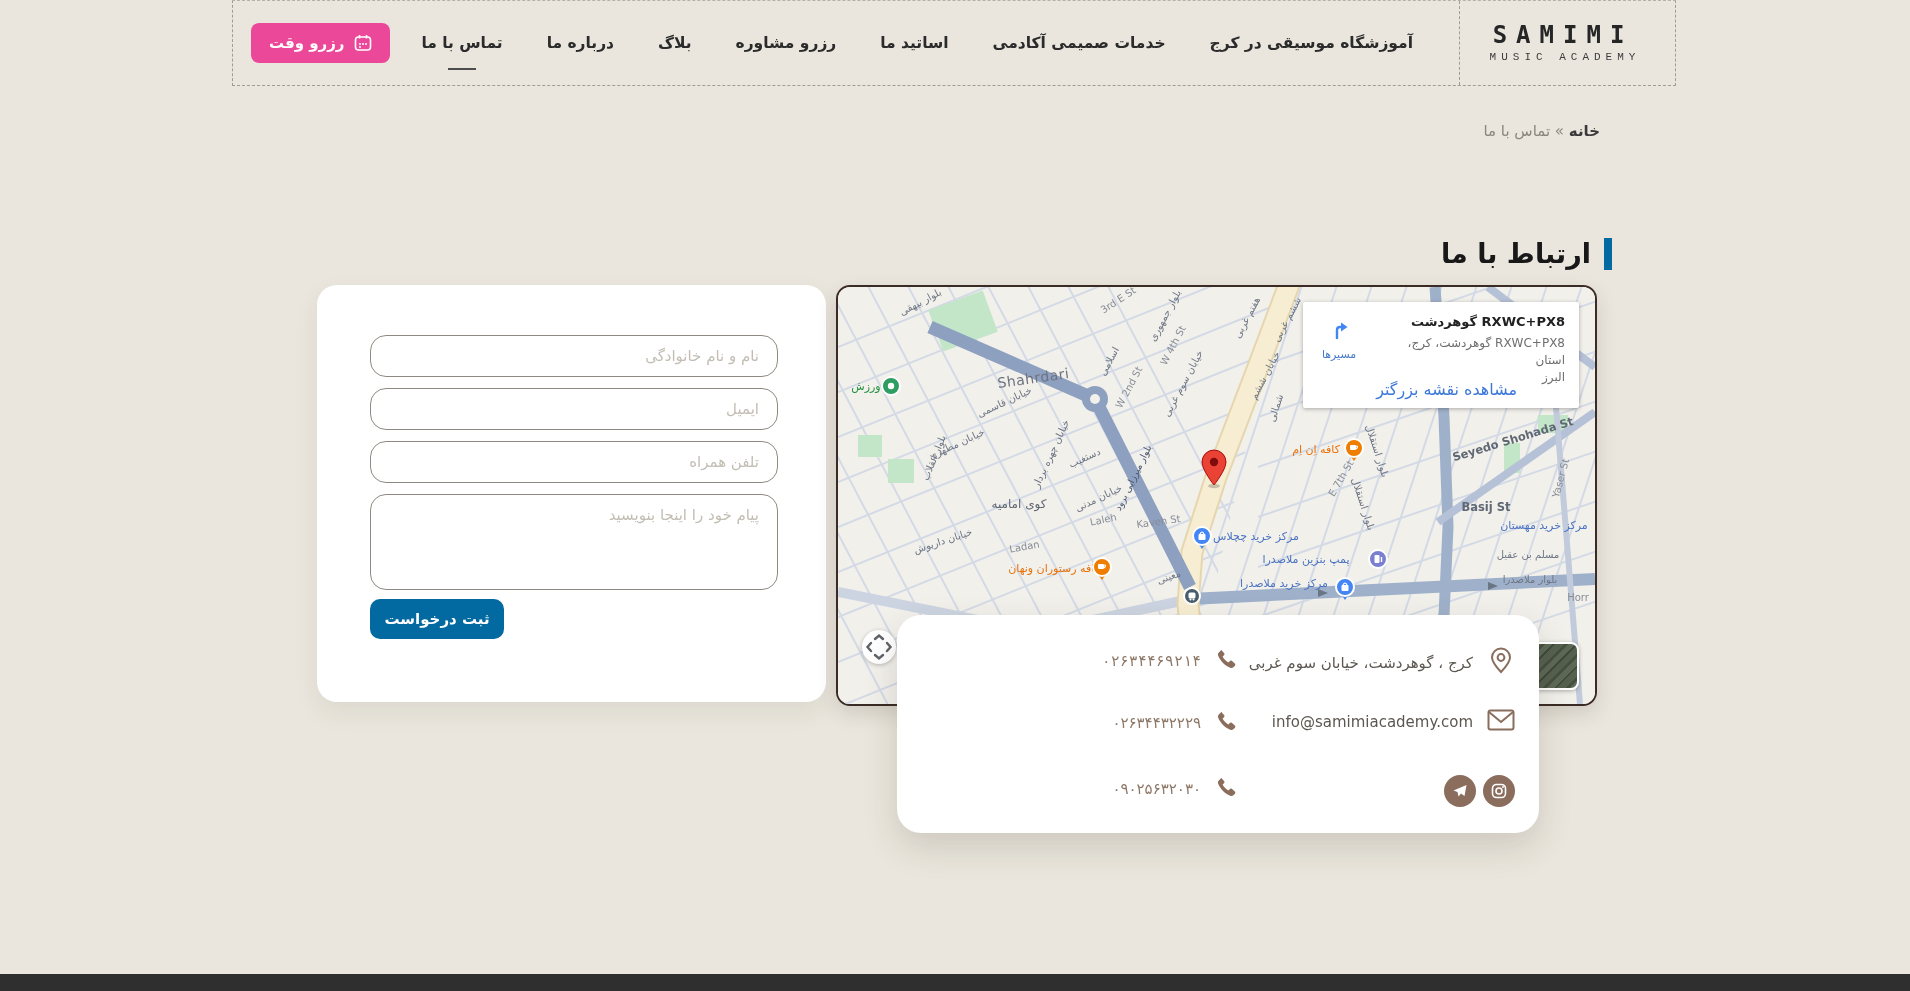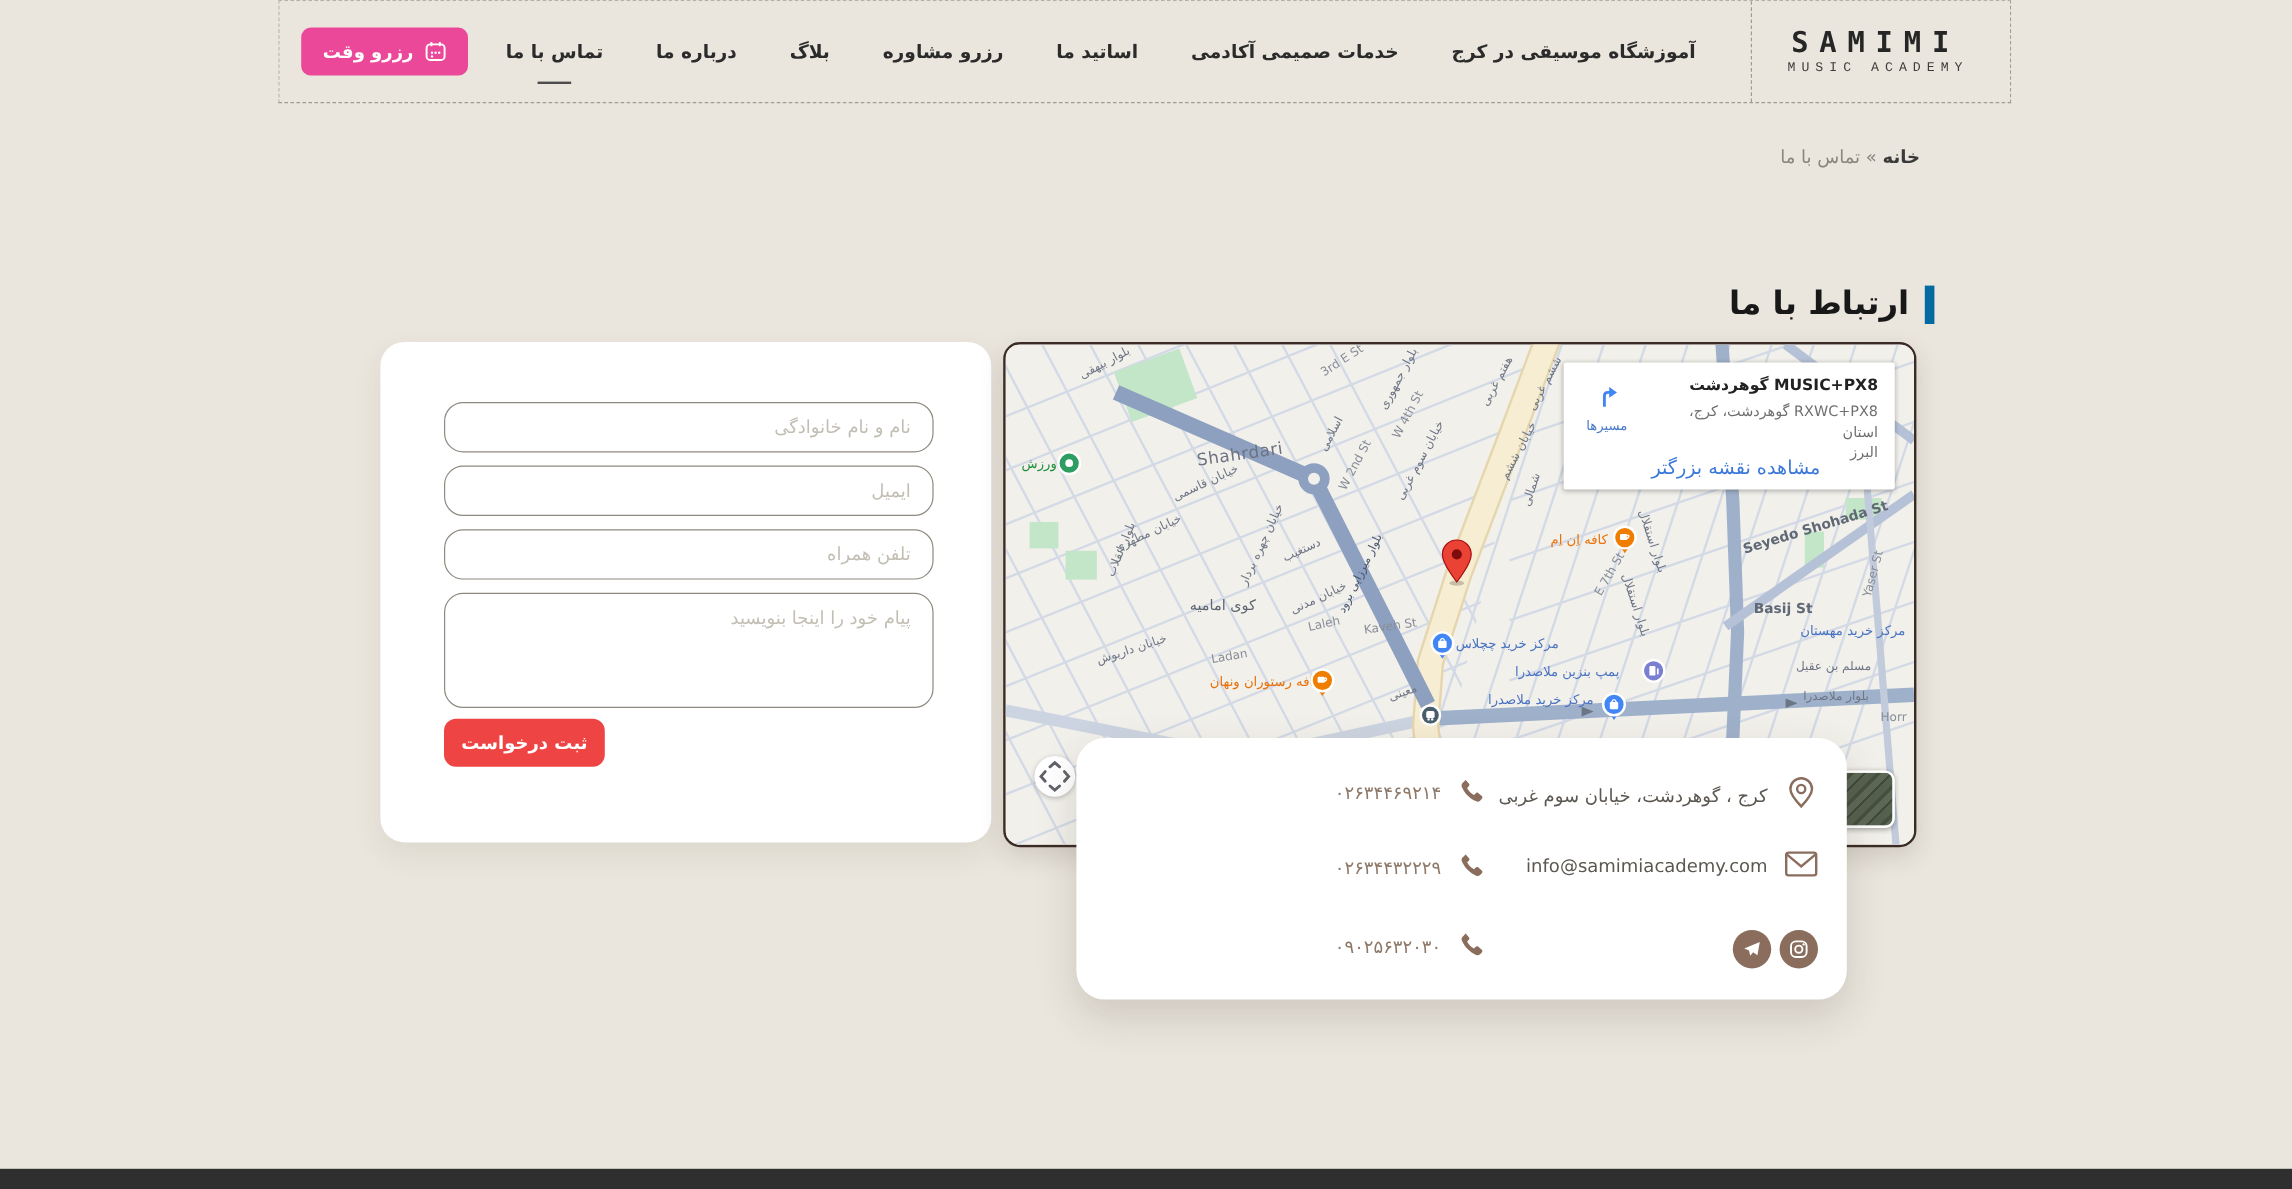--- a/index.html
+++ b/index.html
@@ -31,21 +31,21 @@
 
   
   .form-card{position:absolute;left:317px;top:285px;width:509px;height:417px;background:#fff;border-radius:20px;
     box-shadow:0 10px 25px rgba(60,50,40,.08);}
   .form-card .field{position:absolute;left:53px;width:408px;box-sizing:border-box;border:1px solid #8f8a81;
     border-radius:16px;background:#fff;font-family:inherit;font-size:15px;color:#444;padding:0 18px;direction:rtl;text-align:right;}
   .form-card input.field{height:42px;}
   .form-card textarea.field{height:96px;padding-top:11px;resize:none;}
   .form-card .field::placeholder{color:#c3beb4;}
   .f-name{top:50px;} .f-email{top:103px;} .f-phone{top:156px;} .f-msg{top:209px;}
-  .submit-btn{position:absolute;left:53px;top:314px;width:134px;height:40px;background:#ef4444;color:#fff;border:none;
+  .submit-btn{position:absolute;left:53px;top:314px;width:134px;height:40px;background:#0369a1;color:#fff;border:none;
     border-radius:10px;font-size:15px;font-weight:bold;cursor:pointer;font-family:inherit;}
 
   
   .map-card{position:absolute;left:836px;top:285px;width:757px;height:417px;border:2px solid #3a2b24;border-radius:14px;
     overflow:hidden;background:#f2f0eb;box-shadow:0 8px 20px rgba(60,50,40,.15);box-sizing:content-box;}
   .map-svg{position:absolute;left:0;top:0;}
   .ml{font-size:10px;fill:#7d8594;text-anchor:middle;font-family:"DejaVu Sans","Liberation Sans",sans-serif;}
   .ml.en{fill:#878d98;font-size:10px;}
   .ml.en-big{fill:#5f6874;font-size:11.5px;font-weight:bold;}
   .ml.big{fill:#6d7280;font-size:14px;letter-spacing:.5px;}
@@ -318,21 +318,21 @@
       </g>
 
       <g>
         <ellipse cx="376" cy="199" rx="6" ry="2.2" fill="rgba(60,50,40,.25)"></ellipse>
         <path d="M376,198 C376,198 364,183 364,175 A12,12 0 1 1 388,175 C388,183 376,198 376,198 Z" fill="#EA4335" stroke="#a50e0e" stroke-width="1"></path>
         <circle cx="376" cy="175" r="4.2" fill="#7e0c0c"></circle>
       </g>
     </svg>
 
     <div class="map-info-window">
-      <div class="iw-title">MUSIC+PX8 گوهردشت</div>
+      <div class="iw-title">RXWC+PX8 گوهردشت</div>
       <div class="iw-addr">
         <span>RXWC+PX8 گوهردشت، کرج، استان</span><br>
         <span>البرز</span>
       </div>
       <a class="iw-link" href="#">مشاهده نقشه بزرگتر</a>
       <div class="iw-directions">
         <span>
           <svg width="24" height="24" viewBox="0 0 24 24">
               <path d="M10,21 V12 Q10,9 13,9 H16" fill="none" stroke="#4285f4" stroke-width="2.4"></path>
               <path d="M14,4.5 L20.5,9 L14,13.5 Z" fill="#4285f4"></path>
@@ -390,21 +390,21 @@
           </svg>
       </button>
     </div>
 
     <div class="c-row r1 c-left">
       <span>
         <svg width="24" height="24" viewBox="0 0 24 24">
             <path d="M6.6,3.2 L9.2,6.2 C9.7,6.8 9.6,7.6 9,8.2 L7.6,9.6 C8.6,11.9 10.9,14.3 13.4,15.4 L14.8,14 C15.4,13.4 16.2,13.3 16.8,13.8 L19.8,16.4 C20.5,17 20.5,18 19.9,18.7 L18.4,20.2 C17.6,21 16.3,21.3 15.2,20.8 C9.9,18.6 5.4,14.1 3.2,8.8 C2.7,7.7 3,6.4 3.8,5.6 L5.3,4.1 C5.9,3.5 6.1,2.6 6.6,3.2 Z" fill="#8a6d5c"></path>
           </svg>
       </span>
-      <a class="c-num" href="#" style="text-decoration:none;">۰۲۶۳۴۴۶۹۲۱۴</a>
+      <a class="c-num" href="#" style="text-decoration:none;font-family:Liberation Mono, monospace;">۰۲۶۳۴۴۶۹۲۱۴</a>
     </div>
     <div class="c-row r2 c-left">
       <span>
         <svg width="24" height="24" viewBox="0 0 24 24">
             <path d="M6.6,3.2 L9.2,6.2 C9.7,6.8 9.6,7.6 9,8.2 L7.6,9.6 C8.6,11.9 10.9,14.3 13.4,15.4 L14.8,14 C15.4,13.4 16.2,13.3 16.8,13.8 L19.8,16.4 C20.5,17 20.5,18 19.9,18.7 L18.4,20.2 C17.6,21 16.3,21.3 15.2,20.8 C9.9,18.6 5.4,14.1 3.2,8.8 C2.7,7.7 3,6.4 3.8,5.6 L5.3,4.1 C5.9,3.5 6.1,2.6 6.6,3.2 Z" fill="#8a6d5c"></path>
           </svg>
       </span>
       <a class="c-num" href="#" style="text-decoration:none;">۰۲۶۳۴۴۳۲۲۲۹</a>
     </div>
     <div class="c-row r3 c-left">

